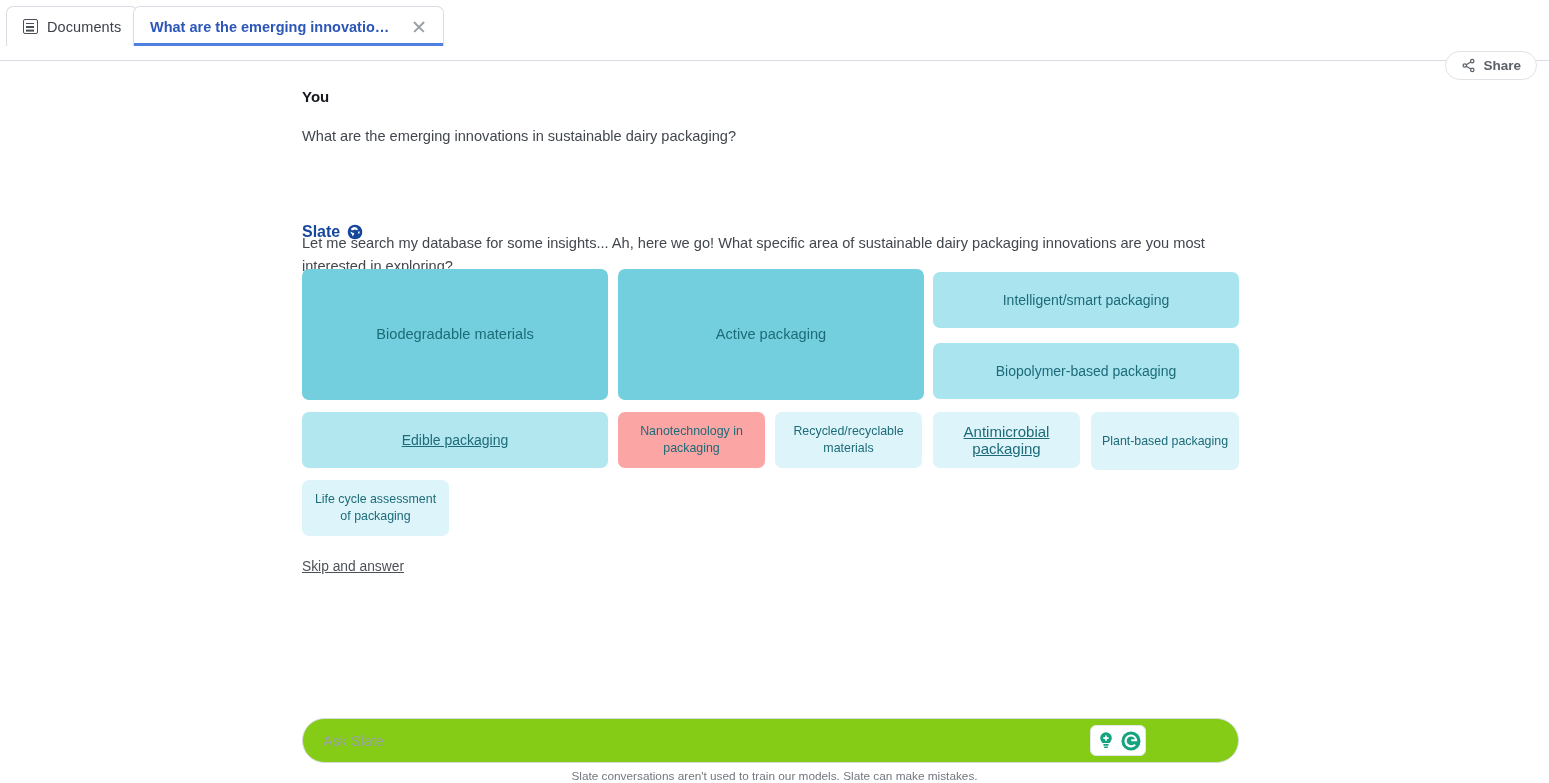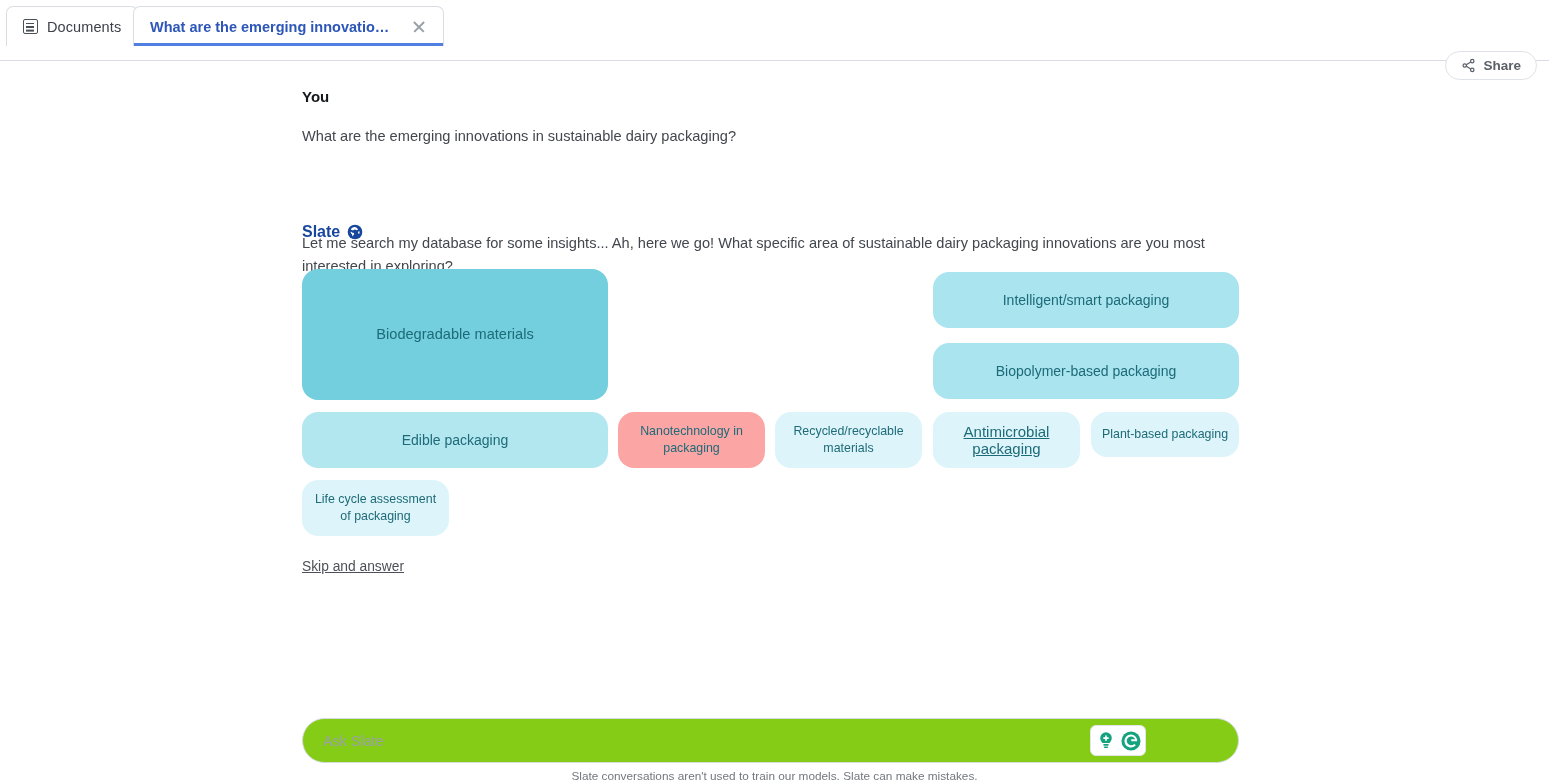--- a/index.html
+++ b/index.html
@@ -102,21 +102,21 @@
     position: absolute; left: 302px; top: 186px;
     width: 936px;
     font-size: 14.6px; color: #42474e; line-height: 22.5px;
   }
 
   
   #option-grid { position: absolute; left: 0; top: 0;
       width: 1549px; height: 340px; }
   .tile {
     position: absolute;
-    border-radius: 16px;
+    border-radius: 7px;
     display: flex; align-items: center; justify-content: center;
     text-align: center;
     cursor: pointer;
     color: #1d6b78;
     padding: 4px 10px;
     line-height: 17px;
   }
 
   #skip-link {
     position: absolute; left: 302px; top: 559px;
@@ -200,39 +200,42 @@
     </svg>
   </div>
 
   <div class="assistant-msg">Let me search my database for some insights... Ah, here we go! What specific area of sustainable dairy packaging innovations are you most interested in exploring?</div>
 </div>
 
 <div id="option-grid">
     <div class="tile" style="left: 302px; top: 269px; width: 306px; height: 131px; background: rgb(115, 207, 221); font-size: 14.6px; color: rgb(29, 107, 120);">
       <span>Biodegradable materials</span>
     </div>
+    <div class="tile" style="left: 618px; top: 269px; width: 306px; height: 131px; background: rgb(115, 207, 221); font-size: 14.6px; color: rgb(29, 107, 120);">
+      <span>Active packaging</span>
+    </div>
     <div class="tile" style="left: 933px; top: 272px; width: 306px; height: 56px; background: rgb(169, 228, 239); font-size: 14px; color: rgb(29, 107, 120);">
       <span>Intelligent/smart packaging</span>
     </div>
     <div class="tile" style="left: 933px; top: 343px; width: 306px; height: 56px; background: rgb(169, 228, 239); font-size: 14px; color: rgb(29, 107, 120);">
       <span>Biopolymer-based packaging</span>
     </div>
-    <div class="tile" style="left: 302px; top: 412px; width: 306px; height: 56px; background: rgb(179, 231, 240); font-size: 14px; color: rgb(29, 107, 120);">
+    <div class="tile" style="left: 302px; top: 412px; width: 306px; height: 56px; background: rgb(179, 231, 240); font-size: 14px; color: rgb(29, 107, 120); text-decoration: underline;">
       <span>Edible packaging</span>
     </div>
     <div class="tile" style="left: 618px; top: 412px; width: 147px; height: 56px; background: #fca5a5; font-size: 12.4px; color: rgb(29, 107, 120);">
       <span>Nanotechnology in packaging</span>
     </div>
     <div class="tile" style="left: 775px; top: 412px; width: 147px; height: 56px; background: rgb(221, 245, 250); font-size: 12.4px; color: rgb(29, 107, 120);">
       <span>Recycled/recyclable materials</span>
     </div>
     <div class="tile" style="left: 933px; top: 412px; width: 147px; height: 56px; background: rgb(221, 245, 250); font-size: 15px; color: rgb(29, 107, 120); text-decoration: underline;">
       <span>Antimicrobial packaging</span>
     </div>
-    <div class="tile" style="left: 1091px; top: 412px; width: 148px; height: 45px; background: rgb(221, 245, 250); font-size: 12.4px; color: rgb(29, 107, 120);">
+    <div class="tile" style="left: 1091px; top: 412px; width: 148px; height: 58px; background: rgb(221, 245, 250); font-size: 12.4px; color: rgb(29, 107, 120);">
       <span>Plant-based packaging</span>
     </div>
     <div class="tile" style="left: 302px; top: 480px; width: 147px; height: 56px; background: rgb(221, 245, 250); font-size: 12.4px; color: rgb(29, 107, 120);">
       <span>Life cycle assessment of packaging</span>
     </div>
   </div>
 
 <div id="skip-link">Skip and answer</div>
 
 <div id="composer">

